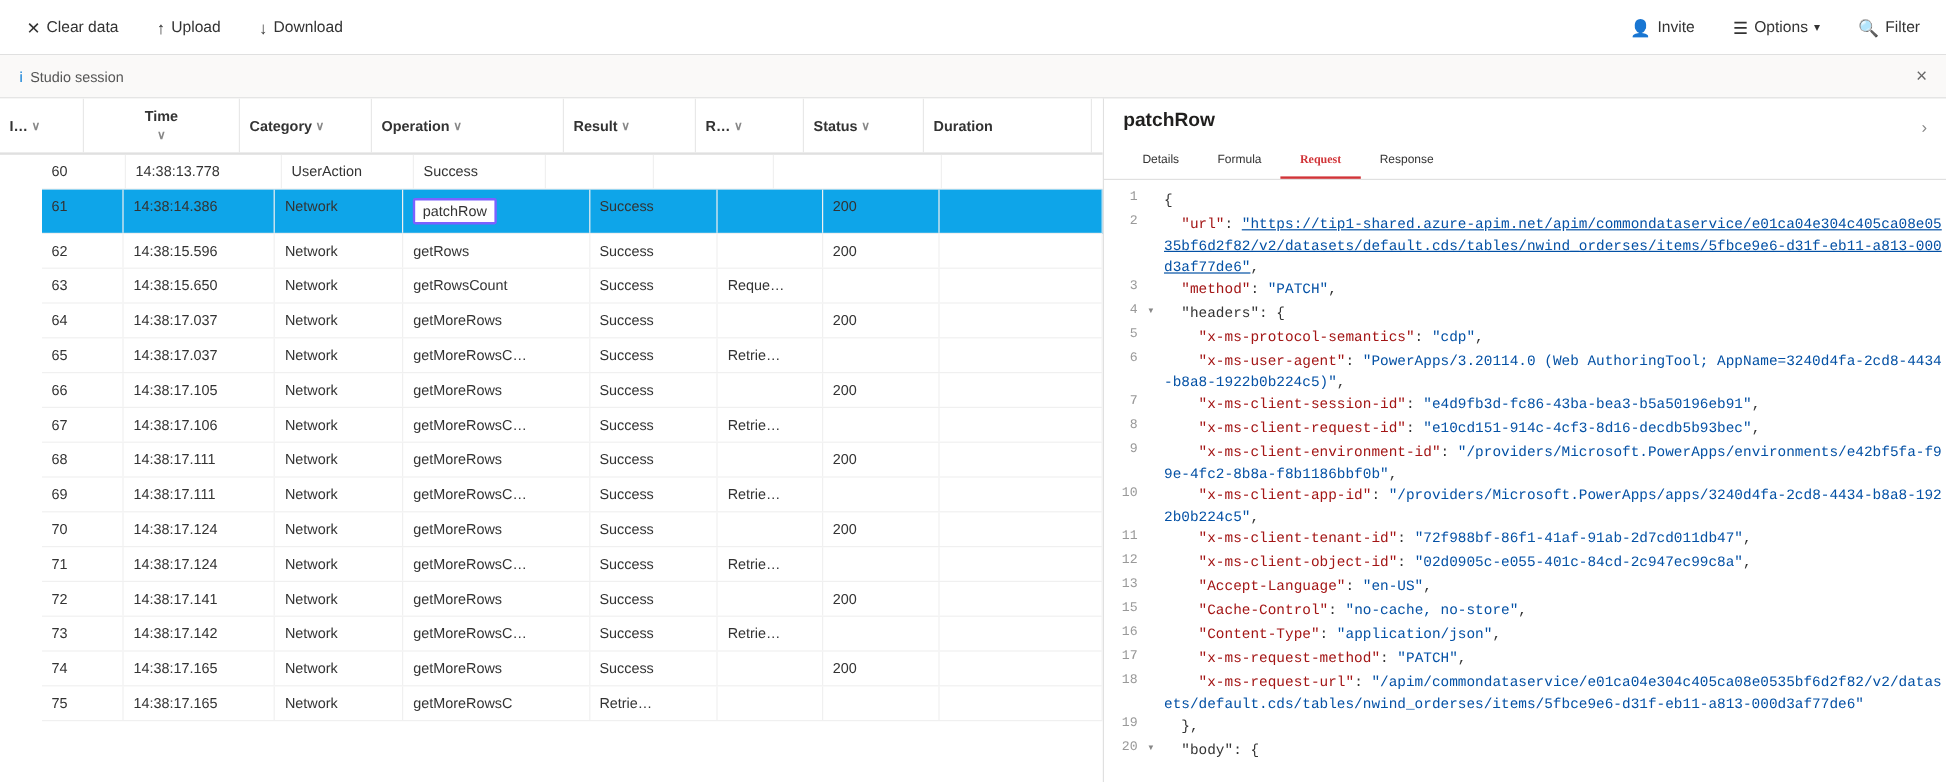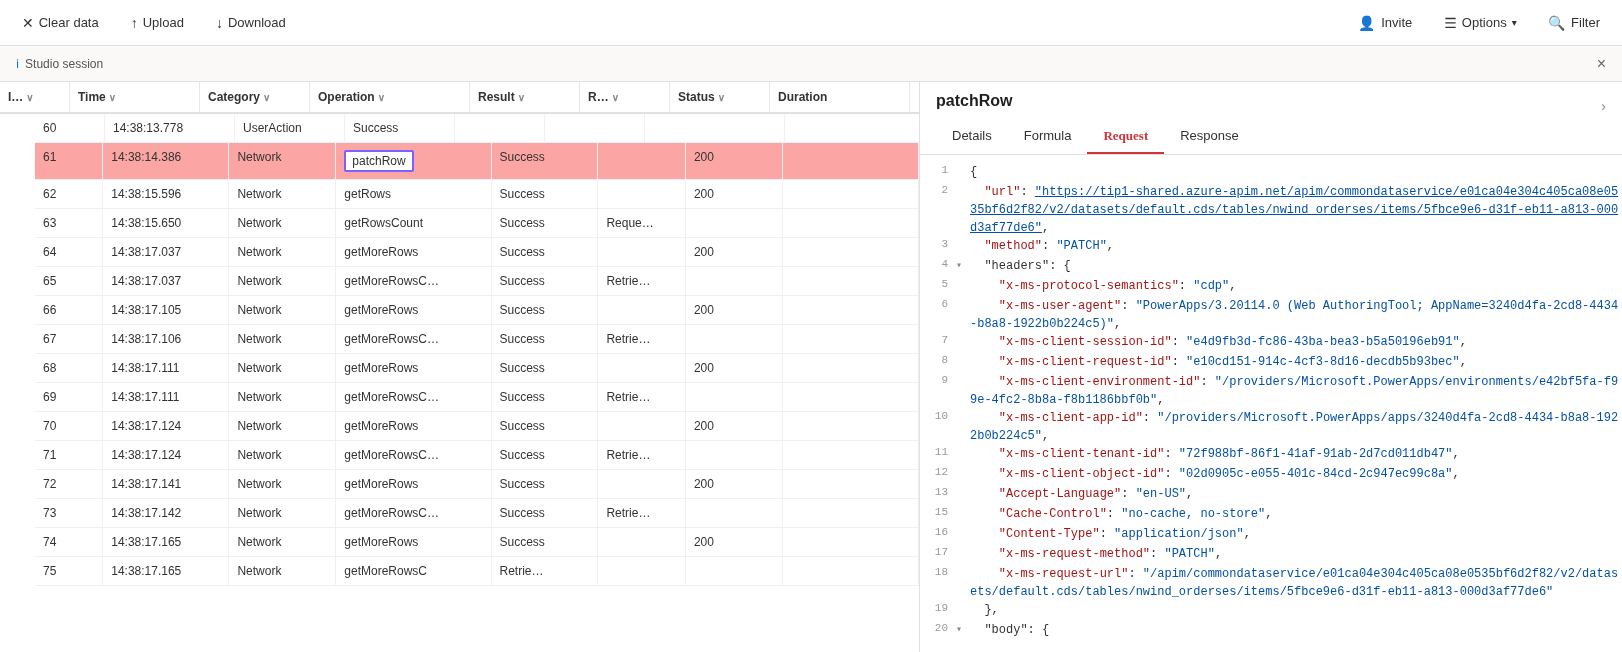--- a/index.html
+++ b/index.html
@@ -38,55 +38,55 @@
       display: flex; background: #fff; border-bottom: 2px solid #e0e0e0;
       font-weight: 600; font-size: 12px; color: #333; flex-shrink: 0;
     }
     .th {
       display: flex; align-items: center; gap: 3px;
       padding: 8px 8px; border-right: 1px solid #e8e8e8; white-space: nowrap;
       user-select: none; cursor: pointer;
     }
     .th .sort-icon { font-size: 10px; color: #888; }
     .col-id { width: 70px; }
-    .col-time { width: 130px; }
+    .col-time { width: 130px; flex-direction: column; }
     .col-cat { width: 110px; }
     .col-op { width: 160px; }
     .col-res { width: 110px; }
     .col-r { width: 90px; }
     .col-status { width: 100px; }
     .col-dur { width: 140px; text-align: center; }
 
     
     .table-body { overflow-y: auto; flex: 1; position: relative; margin-left: 35px; }
     .table-row {
       display: flex; border-bottom: 1px solid #f0f0f0;
       font-size: 12px; color: #333;
     }
-    .table-row.selected { background: #fca5a5; }
+    .table-row.selected { background: #0ea5e9; }
     .td {
       padding: 7px 8px; border-right: 1px solid #f0f0f0; white-space: nowrap;
       overflow: hidden; text-overflow: ellipsis;
     }
     .op-highlight {
       background: #fff; border: 2px solid #7b61ff; padding: 2px 6px; border-radius: 2px;
       display: inline-block;
     }
 
     
     .right-panel { flex: 1; display: flex; flex-direction: column; min-width: 0; overflow: hidden; }
     .right-header {
       display: flex; align-items: center; justify-content: space-between;
       padding: 10px 16px 0; border-bottom: 1px solid #e0e0e0; flex-shrink: 0;
     }
     .right-title { font-size: 16px; font-weight: 600; color: #201f1e; padding-bottom: 10px; }
     .right-expand { color: #888; cursor: pointer; font-size: 14px; }
     .tabs { display: flex; gap: 0; }
     .tab {
-      padding: 8px 16px; cursor: pointer; font-size: 13px; color: #333;
+      padding: 8px 16px; cursor: pointer; font-size: 10px; color: #333;
       border-bottom: 2px solid transparent; white-space: nowrap;
     }
     .tab.active { color: #d13438; border-bottom: 2px solid #d13438; font-weight: 600; font-family: Liberation Serif, serif; }
 
     
     .code-area { flex: 1; overflow-y: auto; padding: 8px 0 8px 8px; background: #fff; font-family: 'Consolas', 'Courier New', monospace; font-size: 12px; }
     .code-line { display: flex; align-items: flex-start; min-height: 20px; }
     .line-num { color: #999; width: 28px; text-align: right; padding-right: 8px; flex-shrink: 0; font-size: 11px; padding-top: 1px; }
     .line-content { flex: 1; color: #333; white-space: pre-wrap; word-break: break-all; line-height: 1.5; }
     .expand-icon { color: #888; width: 14px; flex-shrink: 0; font-size: 10px; cursor: pointer; padding-top: 2px; }

